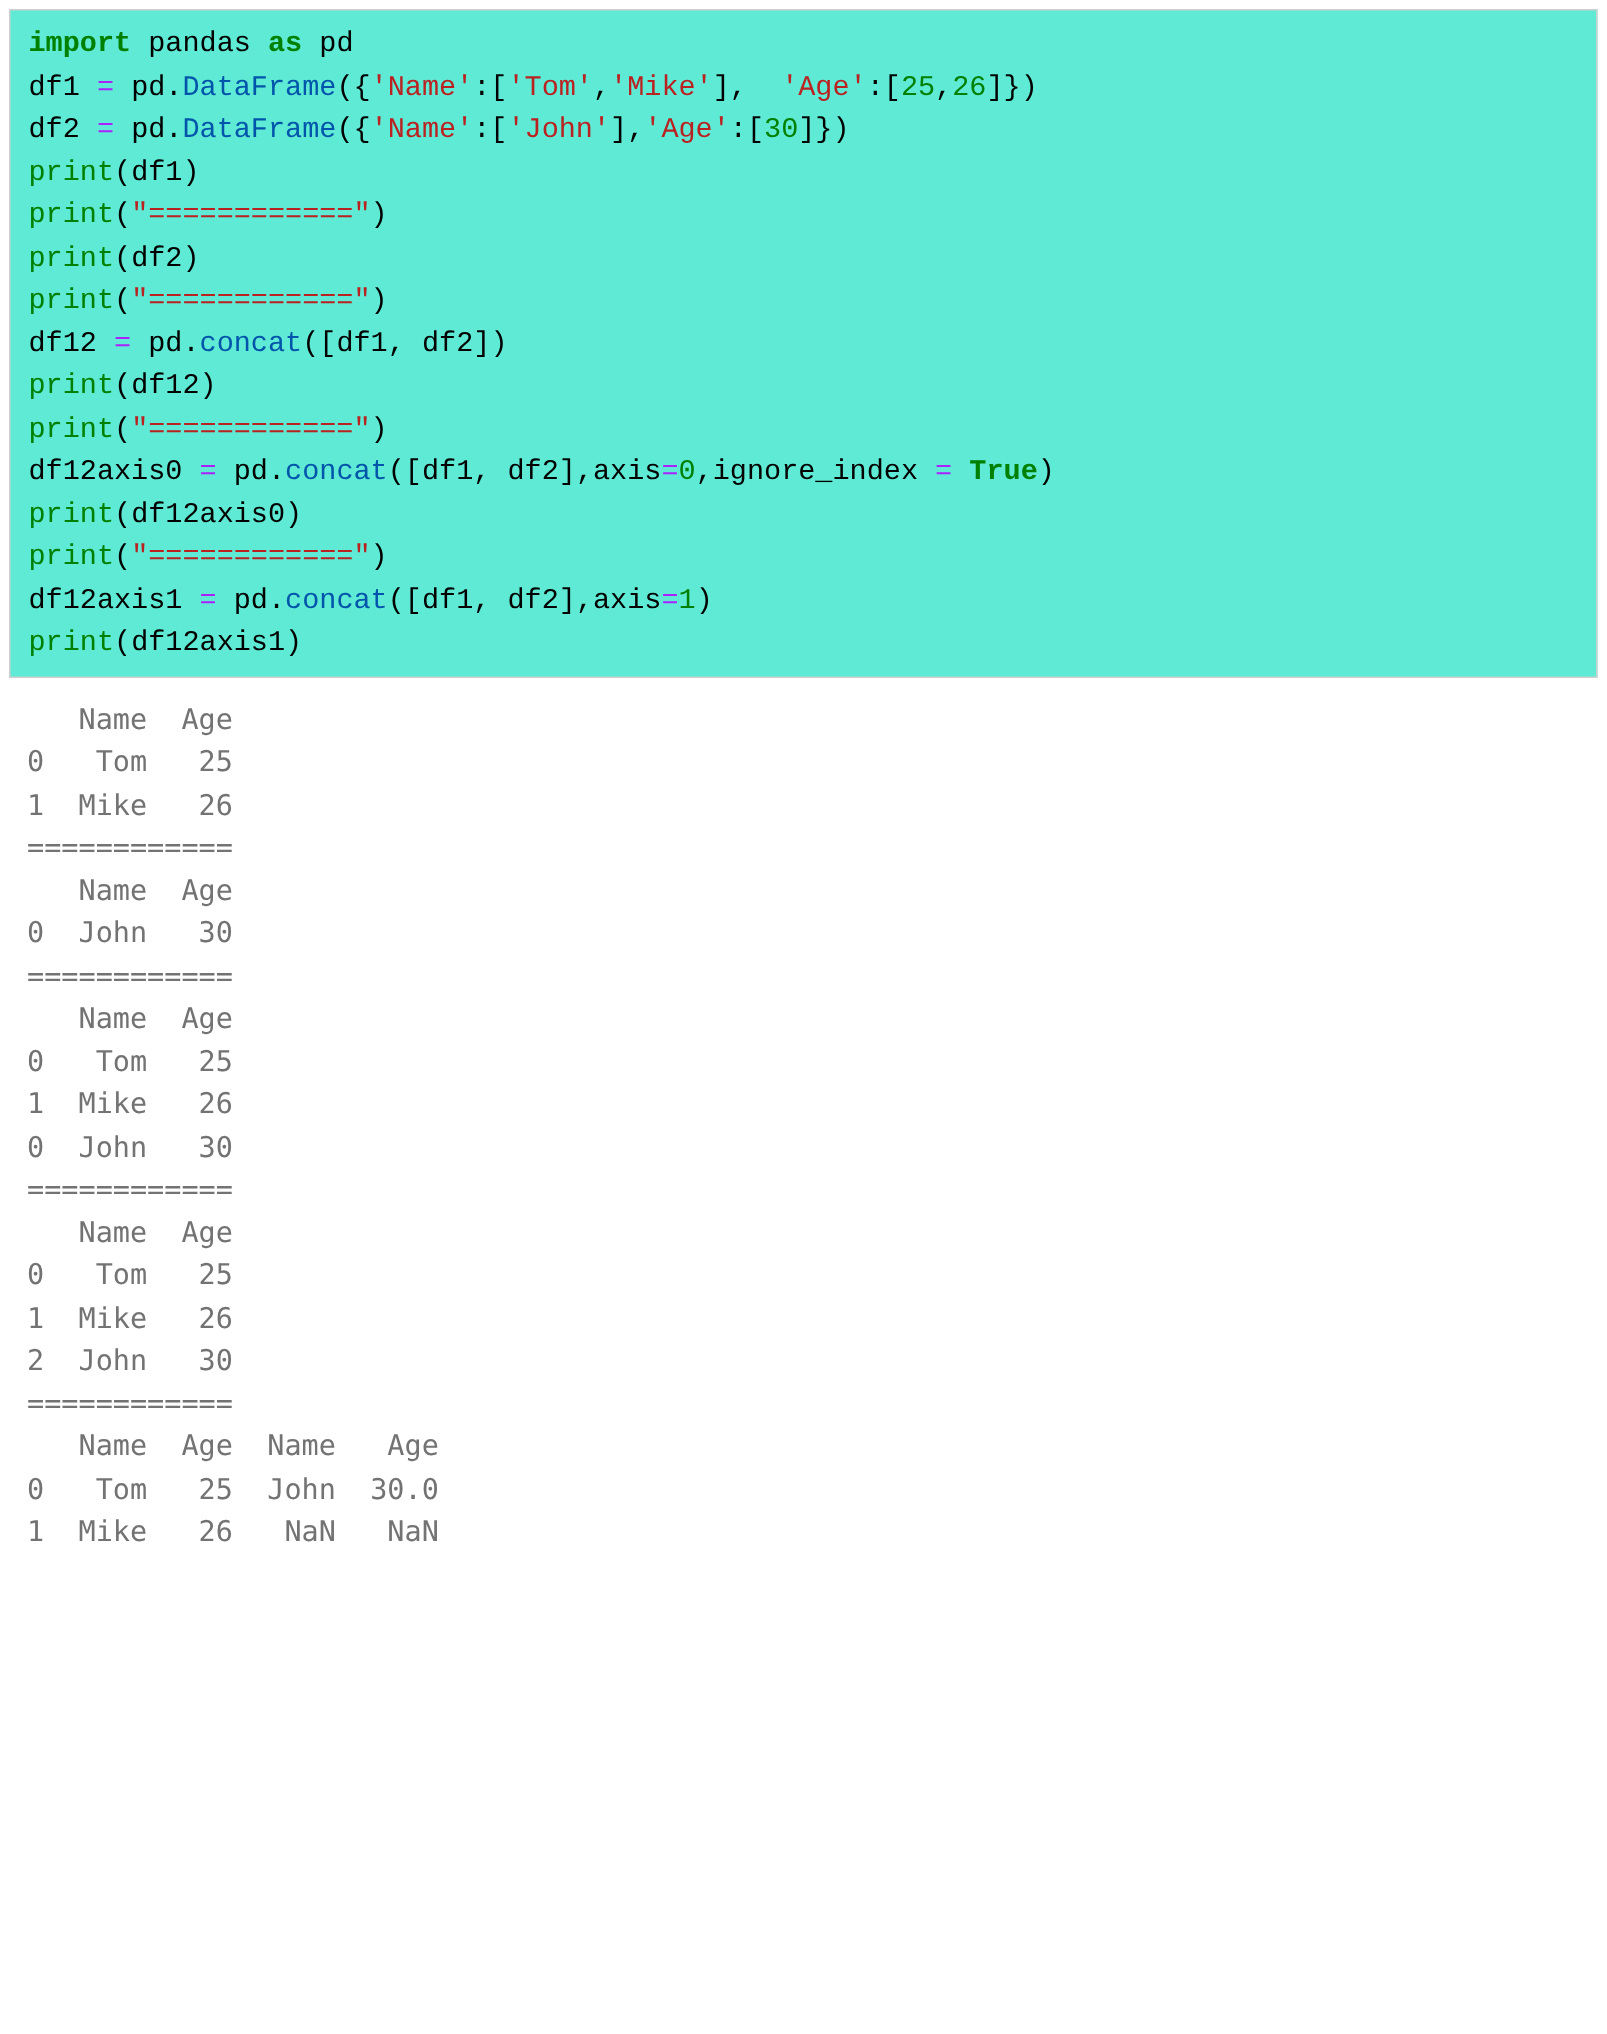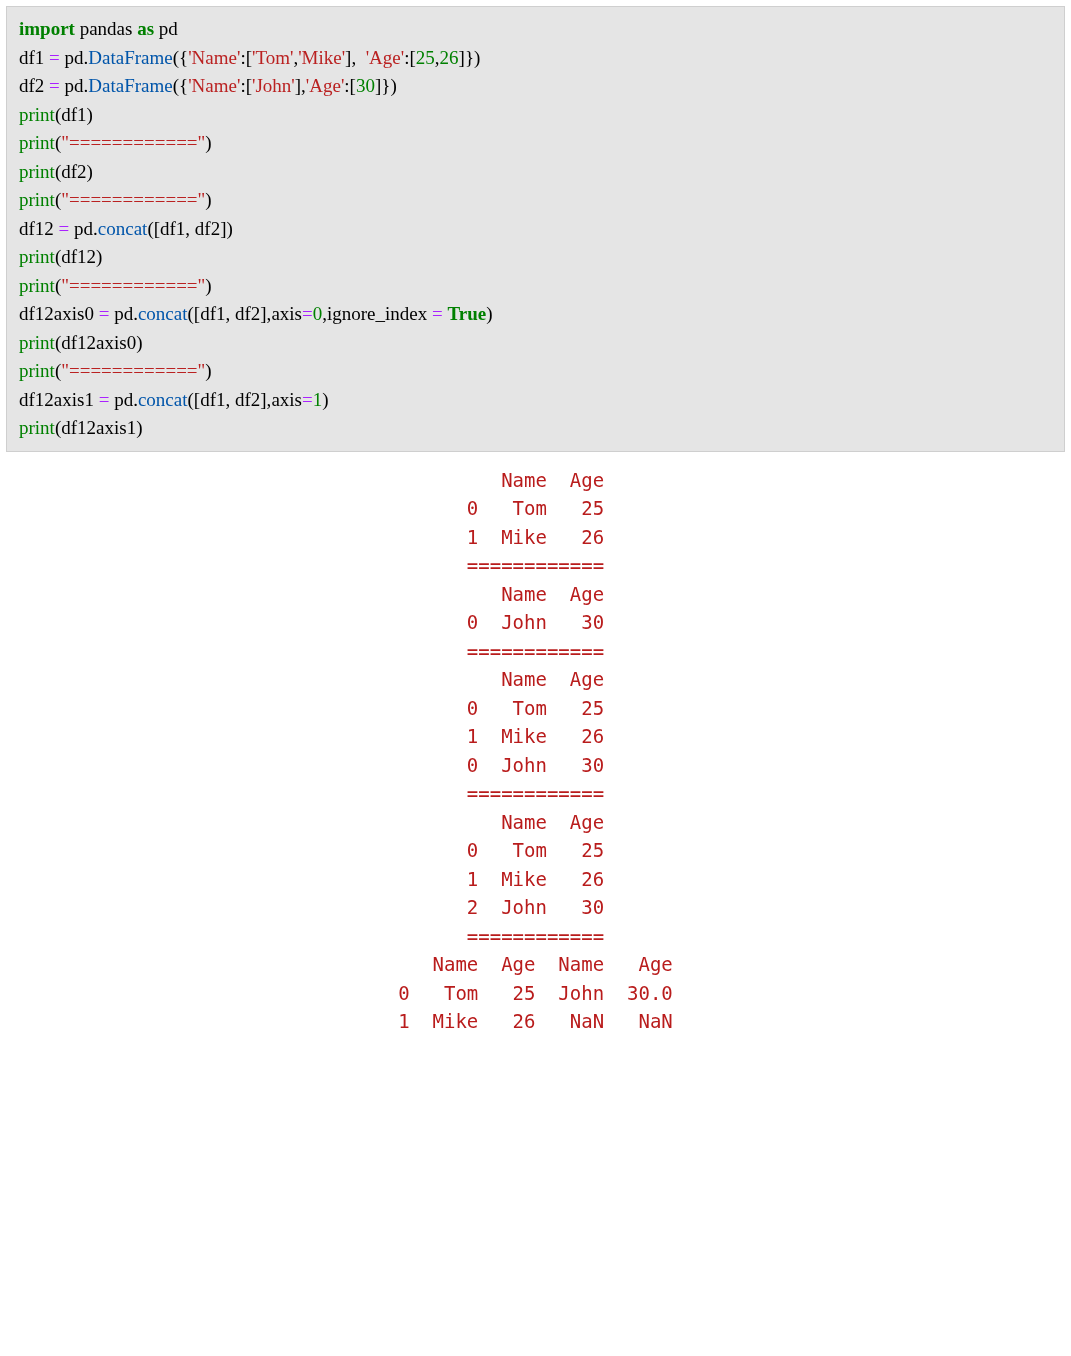--- a/index.html
+++ b/index.html
@@ -5,34 +5,33 @@
     body {
       margin: 0;
       padding: 0;
       font-family: Consolas, Menlo, "DejaVu Sans Mono", "Courier New", monospace;
       font-size: 19px;
       line-height: 1.5;
       background: #fff;
       color: #000;
     }
     .code-cell {
-      background: #e5e5e5;
+      background: #5eead4;
       border: 1px solid #cfcfcf;
       padding: 8px 12px;
       margin: 6px;
       white-space: pre;
-      font-family: Liberation Serif, serif;
+      font-family: Liberation Mono, monospace;
     }
     .output-cell {
       padding: 8px 12px;
       margin: 0 6px;
       white-space: pre;
       font-family: inherit;
-      color: #b91c1c;
-      text-align: center;
+      color: #737373;
     }
     .kw { color: #008000; font-weight: bold; }
     .fn { color: #0055aa; }
     .fn-call { color: #008000; }
     .str { color: #ba2121; }
     .num { color: #008000; }
     .op { color: #aa22ff; }
   </style>
 </head>
 <body>

